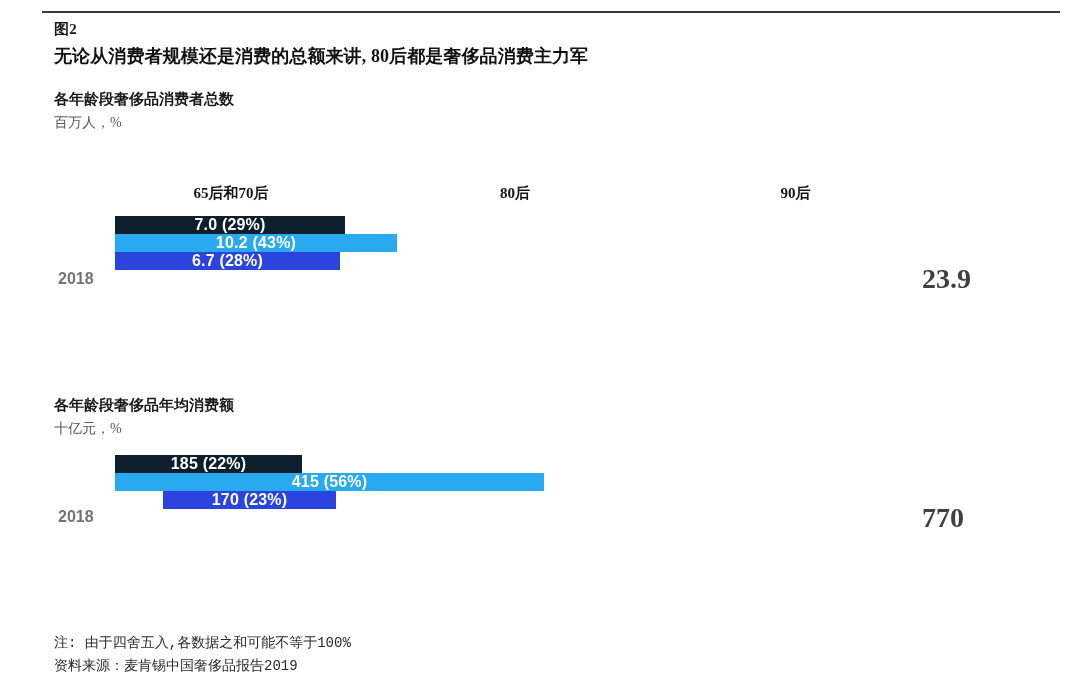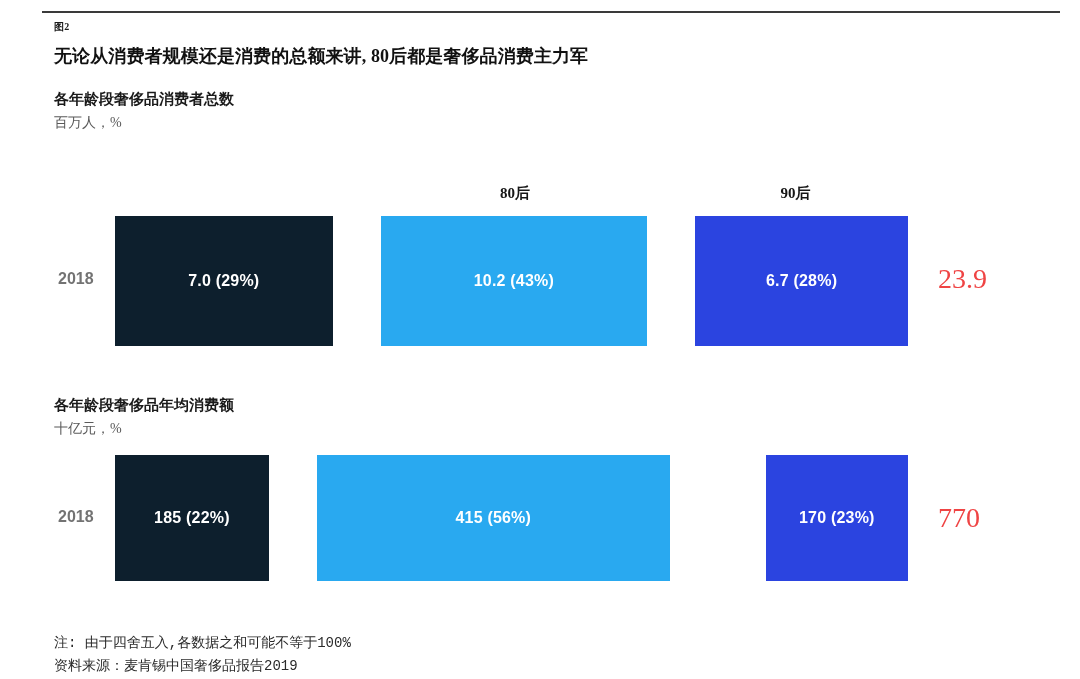--- a/index.html
+++ b/index.html
@@ -30,21 +30,21 @@
     width: 1018px;
     height: 2px;
     background: #3a3a3a;
   }
 
   .fig-no {
     position: absolute;
     left: 54px;
     top: 20px;
     font-family: "Liberation Serif", serif;
-    font-size: 10px;
+    font-size: 15px;
     font-weight: 700;
     color: #1a1a1a;
     letter-spacing: 0.2px;
   }
 
   .headline {
     position: absolute;
     left: 54px;
     top: 44px;
     font-family: "Liberation Serif", serif;
@@ -98,23 +98,22 @@
     color: #737373;
     white-space: nowrap;
   }
   #y1 { left: 58px; top: 270px; }
   #y2 { left: 58px; top: 508px; }
 
   
   .bar {
     position: absolute;
     display: flex;
-    flex-direction: row;
+    flex-direction: column;
     align-items: stretch;
-    gap: 46px;
   }
   #bar1 { left: 115px; top: 216px; width: 793px; height: 130px; }
   #bar2 { left: 115px; top: 455px; width: 793px; height: 126px; }
 
   .seg {
     position: relative;
     display: flex;
     align-items: center;
     justify-content: center;
     box-sizing: border-box;
@@ -127,24 +126,23 @@
     font-size: 16px;
     font-weight: 700;
     color: #ffffff;
     white-space: nowrap;
     letter-spacing: 0.2px;
   }
 
   .total {
     position: absolute;
     font-family: "Liberation Serif", serif;
-    font-weight: 400;
-    color: #ef4444;
-    white-space: nowrap;
-    margin-left: 16px;
+    font-weight: 700;
+    color: #404040;
+    white-space: nowrap;
   }
   #t1 { left: 922px; top: 263px; font-size: 28px; }
   #t2 { left: 922px; top: 502px; font-size: 28px; }
 
   .foot {
     position: absolute;
     left: 54px;
     font-family: Liberation Mono, monospace;
     font-size: 14px;
     color: #2a2a2a;
@@ -159,20 +157,21 @@
 <div class="page">
 
   <div class="top-rule"></div>
 
   <div class="fig-no">图2</div>
   <div class="headline">无论从消费者规模还是消费的总额来讲, 80后都是奢侈品消费主力军</div>
 
   <div class="panel-title" id="p1-title">各年龄段奢侈品消费者总数</div>
   <div class="panel-unit" id="p1-unit">百万人，%</div>
 
+  <div class="cat-label" style="left:115px; width:232px;">65后和70后</div>
   <div class="cat-label" style="left:347px; width:336px;">80后</div>
   <div class="cat-label" style="left:683px; width:225px;">90后</div>
 
   <div class="row-year" id="y1">2018</div>
 
   <div class="bar" id="bar1">
     <div class="seg" style="width:232px; background:#0D1F2D;">
       <span class="seg-label">7.0 (29%)</span>
     </div>
     <div class="seg" style="width:284px; background:#29A9F0;">

